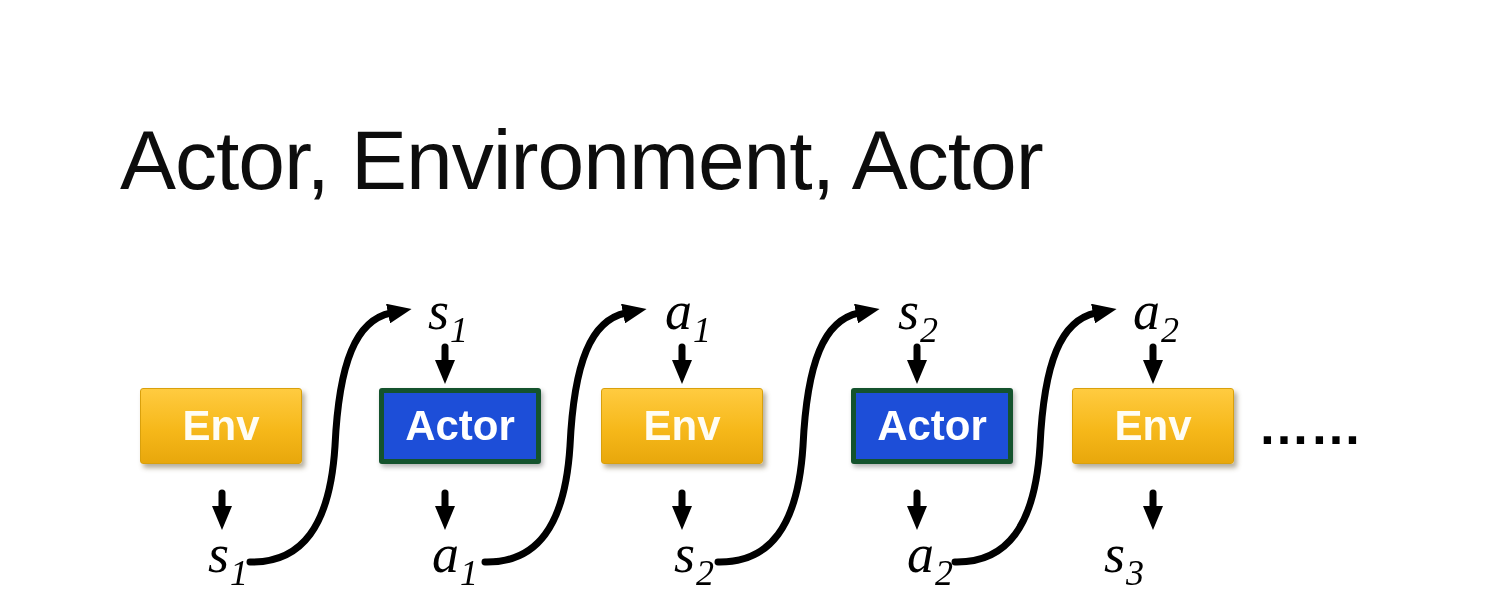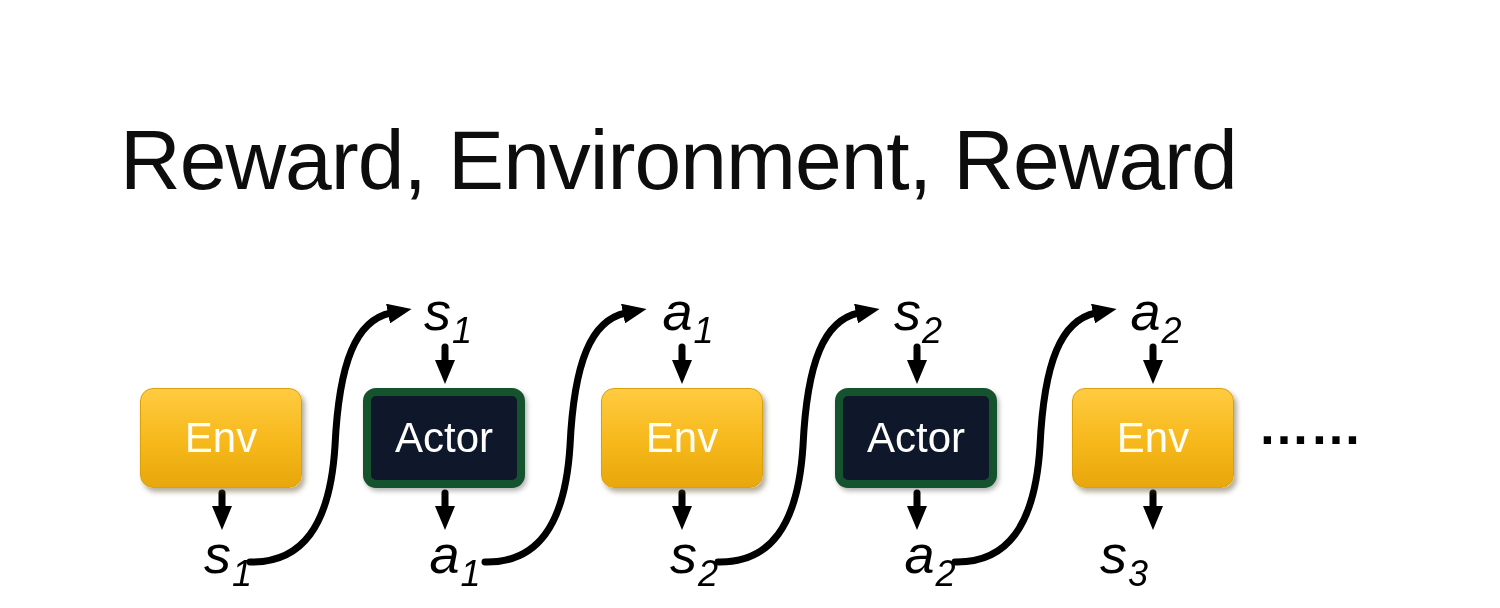--- a/index.html
+++ b/index.html
@@ -27,46 +27,48 @@
     position:absolute;
     left:0; top:0;
     width:1500px;
     height:608px;
     pointer-events:none;
   }
   .box{
     position:absolute;
     top:388px;
     width:162px;
-    height:100px;
+    height:76px;
     display:flex;
     align-items:center;
     justify-content:center;
     font-size:42px;
     color:#ffffff;
     line-height:1;
-    border-radius:13px;
+    border-radius:3px;
     box-sizing:border-box;
+    font-weight:bold;
   }
   .box.env{
     background:linear-gradient(180deg,#FFCB40 0%,#F6B81A 55%,#E8A70C 100%);
     border:1px solid #D9A00C;
     box-shadow:3px 4px 5px rgba(90,75,35,0.45);
     color:#FFFDF4;
   }
   .box.actor{
-    background:#0f172a;
-    border:8px solid #14532d;
+    background:#1d4ed8;
+    border:5px solid #14532d;
     box-shadow:2px 3px 5px rgba(0,0,0,0.30);
+    margin-left:16px;
   }
   .b1{left:140px;} .b2{left:363px;} .b3{left:601px;} .b4{left:835px;} .b5{left:1072px;}
   .mlabel{
     position:absolute;
     transform:translateX(-50%);
-    font-family:Liberation Sans, sans-serif;
+    font-family:Liberation Serif, serif;
     font-style:italic;
     font-size:54px;
     line-height:1;
     color:#000000;
     white-space:nowrap;
   }
   .mlabel .sub{
     font-size:36px;
     position:relative;
     top:13px;
@@ -85,21 +87,21 @@
     letter-spacing:0px;
     color:#000000;
     line-height:1;
   }
 </style>
 </head>
 <body>
 
 <div class="slide">
 
-  <h1 class="title">Reward, Environment, Reward</h1>
+  <h1 class="title">Actor, Environment, Actor</h1>
 
   <svg class="arrow-layer" viewBox="0 0 1500 608" aria-hidden="true">
     <defs>
       <marker id="ah" viewBox="0 0 12 10" refX="1.5" refY="5" markerWidth="24" markerHeight="20" markerUnits="userSpaceOnUse" orient="auto">
         <path d="M0 0 L12 5 L0 10 Z" fill="#000000"></path>
       </marker>
     </defs>
     <g stroke="#000000" stroke-width="7" fill="none" stroke-linecap="round">
 
       <path d="M 250 562 C 302 563 330 526 335 446 C 339 362 356 320 391 313" marker-end="url(#ah)"></path>

